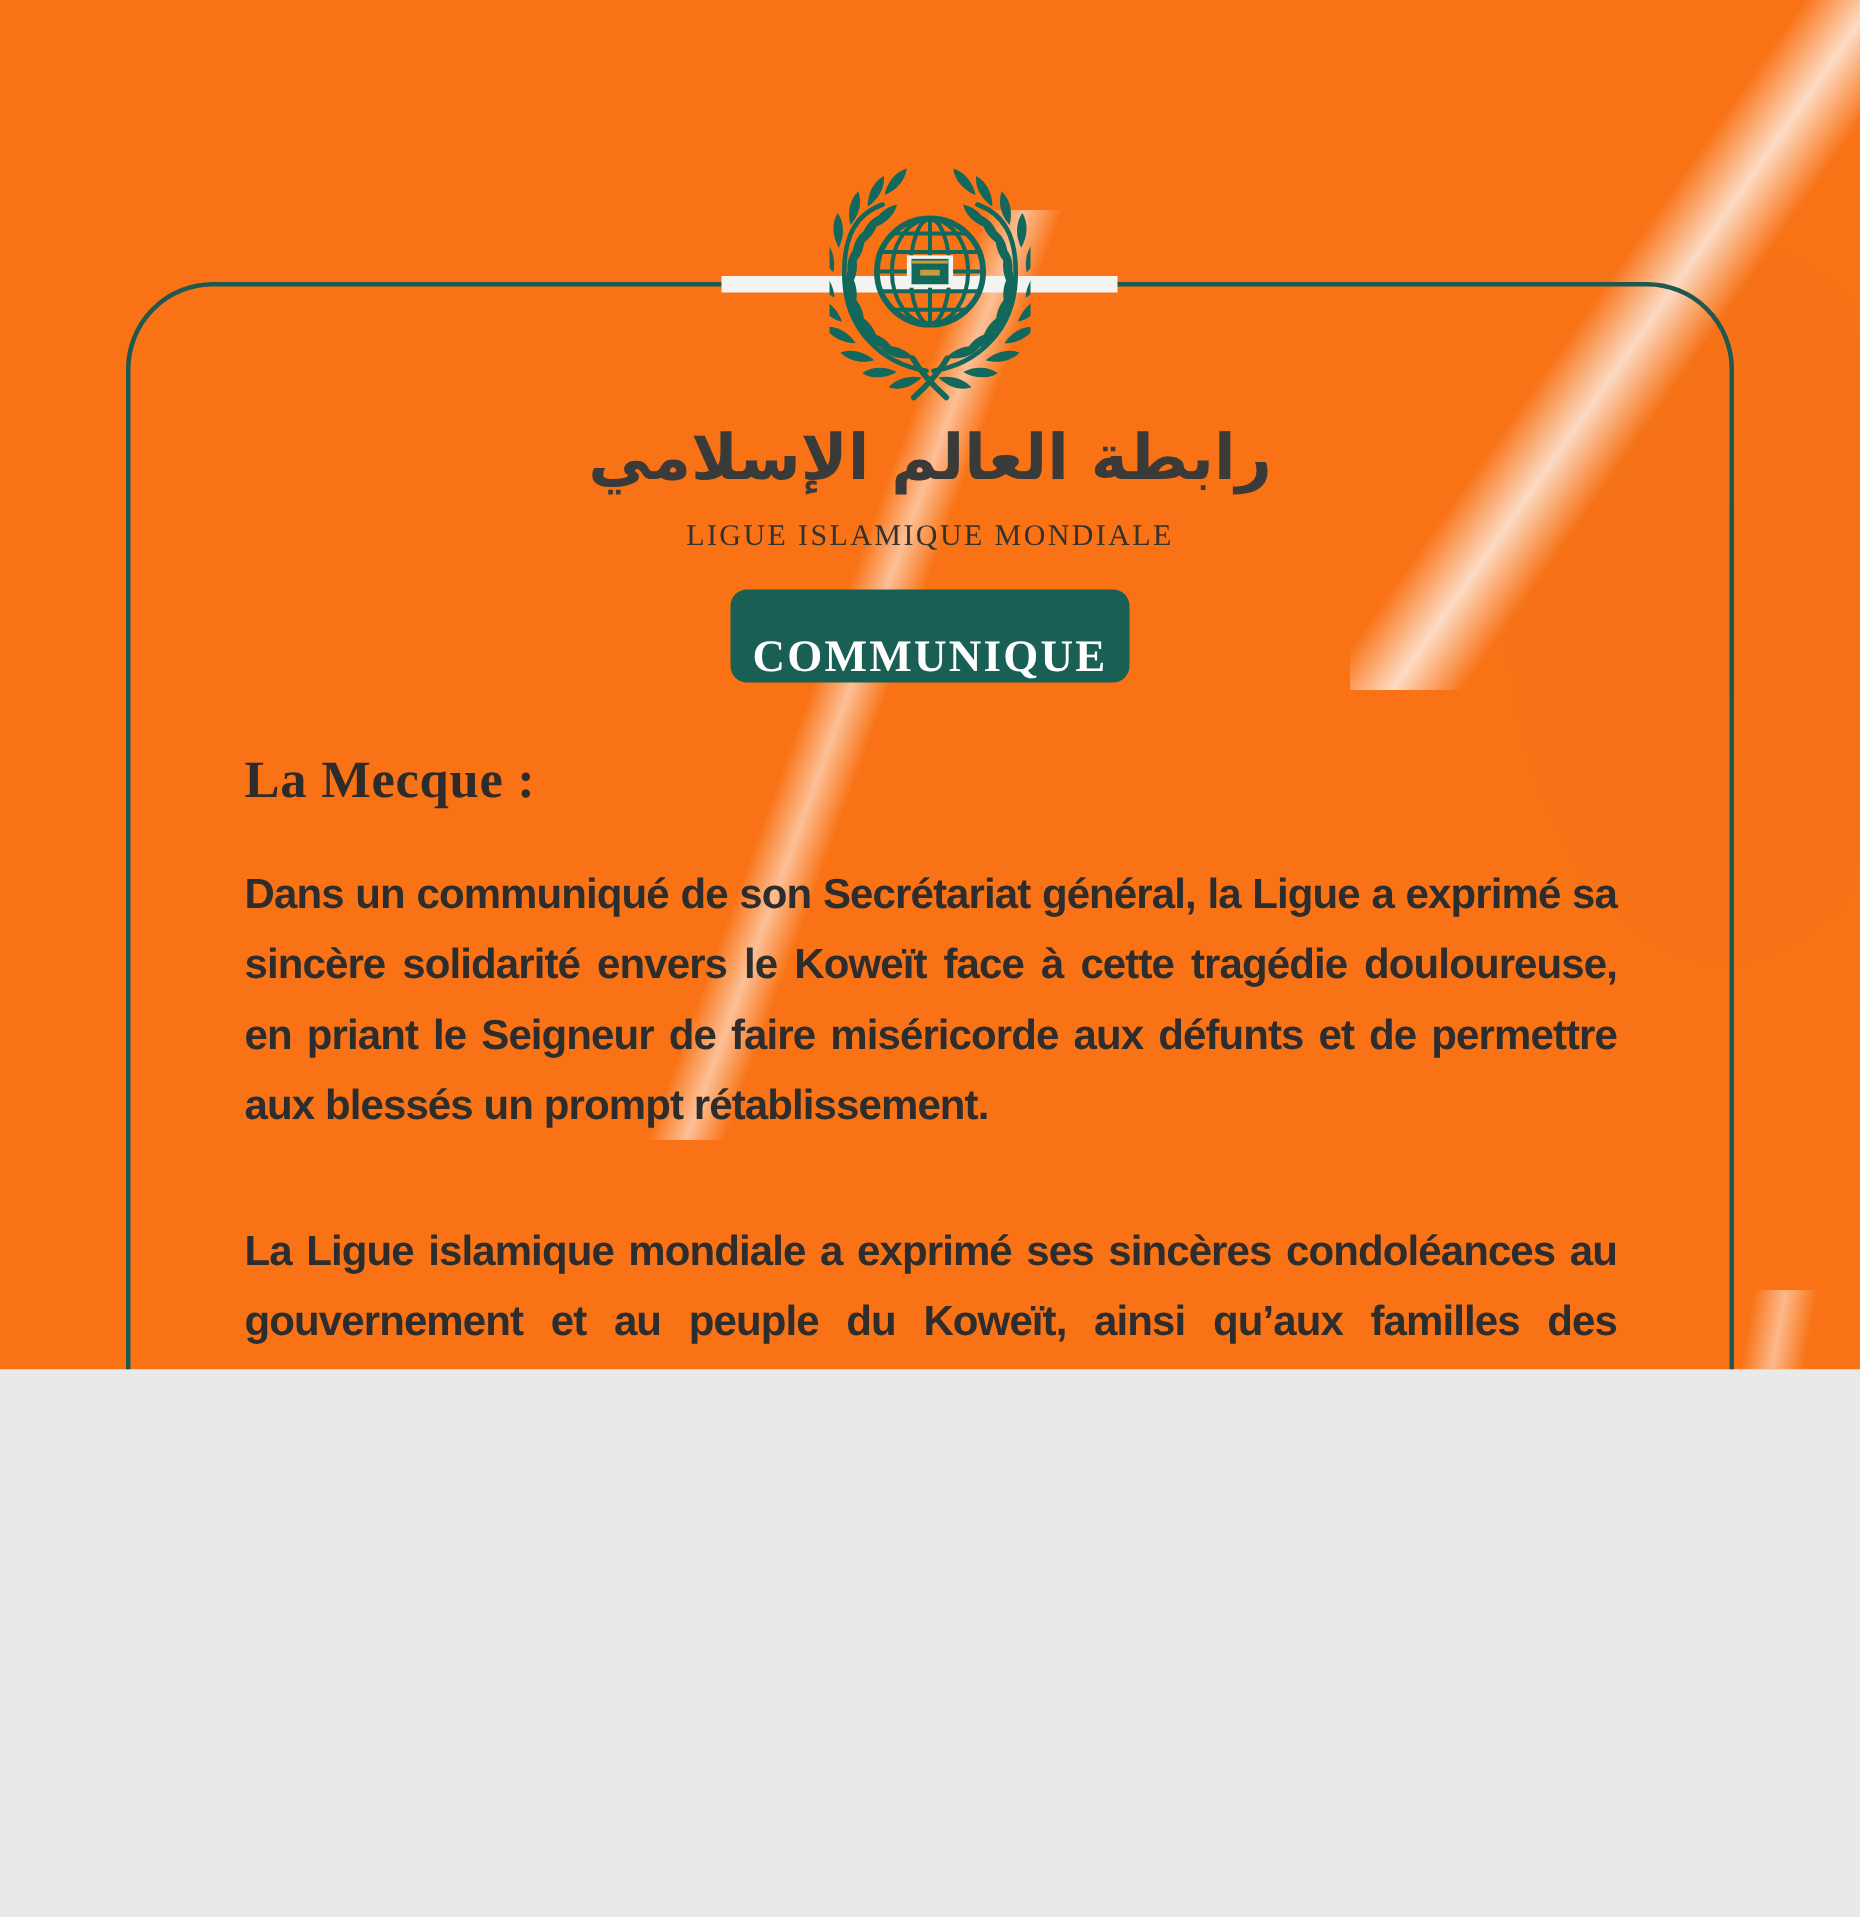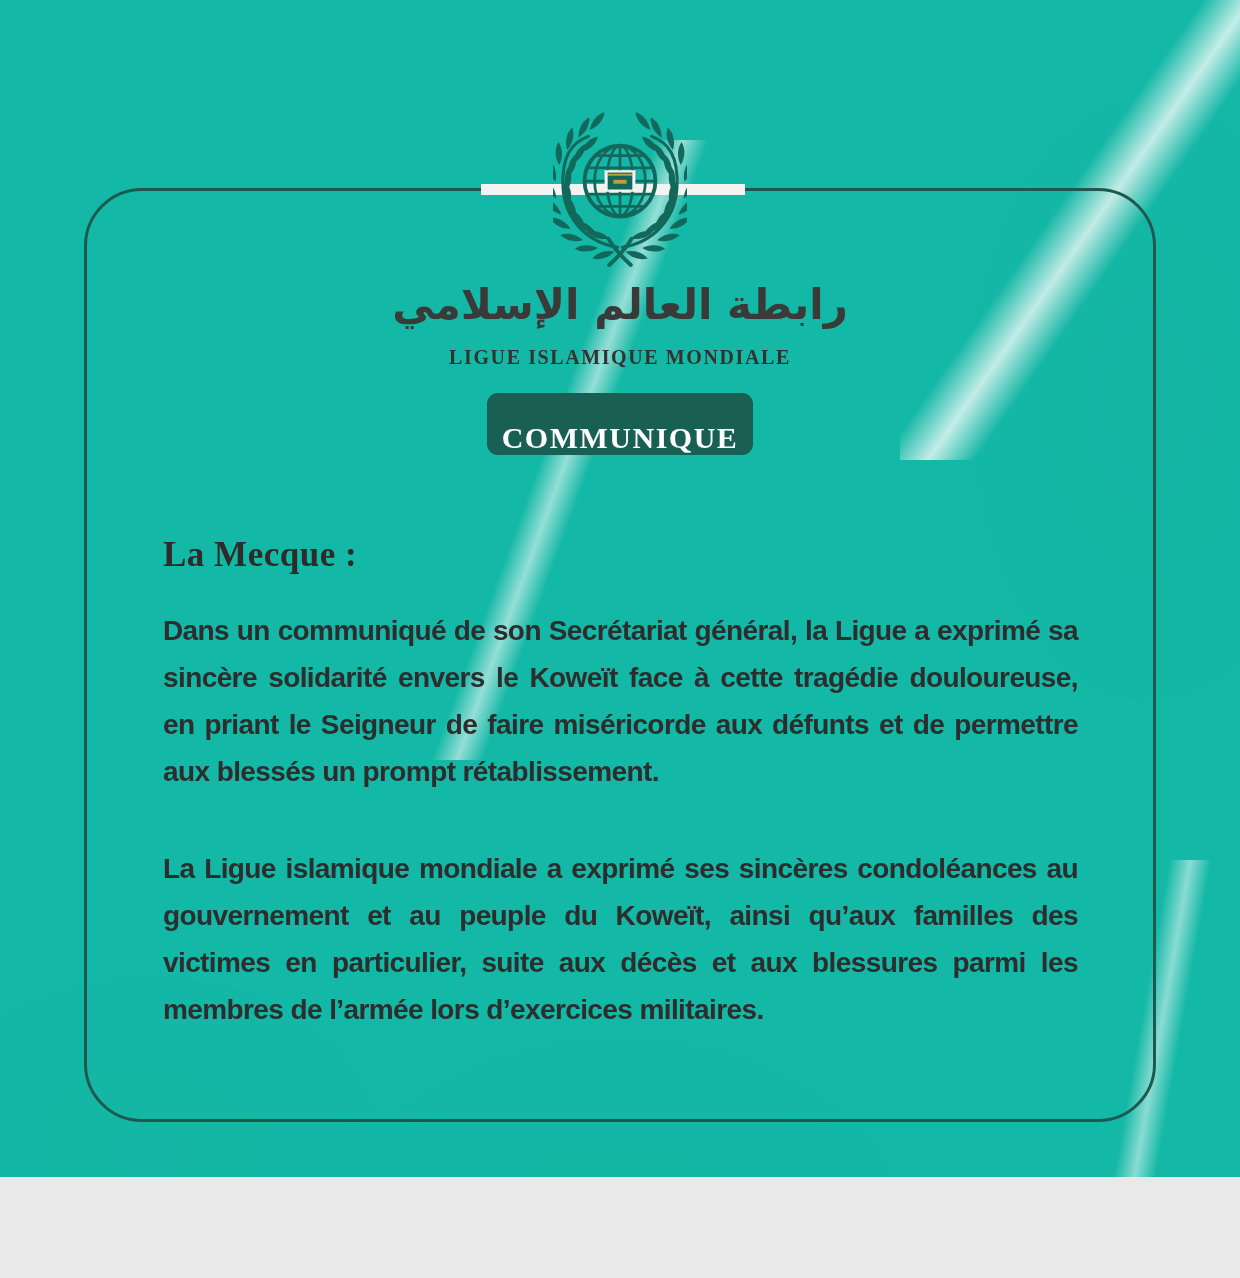--- a/index.html
+++ b/index.html
@@ -1,19 +1,19 @@
 <!DOCTYPE html>
 <html lang="fr"><head>
 <meta charset="utf-8">
 <style>
   html,body{margin:0;padding:0;background:#e9e9e9;}
   .canvas{
     position:relative;
-    width:1240px;height:1177px;
-    background:#14b8a6;
+    width:1240px;height:913px;
+    background:#f97316;
     overflow:hidden;
     font-family:"Liberation Sans",sans-serif;
   }
   
   .streak{position:absolute;pointer-events:none;}
   .streak-tr{
     left:900px;top:-60px;width:420px;height:520px;
     background:linear-gradient(125deg,transparent 44%,rgba(255,255,255,.75) 50%,transparent 56%);
   }
   .streak-mid{
@@ -56,21 +56,21 @@
     direction:rtl;
     font-family:"DejaVu Sans",sans-serif;
     font-weight:bold;
     font-size:42px;line-height:64px;
     color:#3a3a38;
     letter-spacing:0;
   }
   .latin-name{
     margin-top:8px;
     font-family:"Liberation Serif",serif;
-    font-weight:700;
+    font-weight:400;
     font-size:20px;line-height:24px;
     letter-spacing:1.6px;
     color:#34322e;
   }
   .badge{
     margin-top:24px;
     width:266px;height:62px;
     background:#1a5f54;
     border-radius:11px;
     display:flex;align-items:flex-end;justify-content:center;
@@ -78,21 +78,21 @@
   .badge-label{
     font-family:"Liberation Serif",serif;
     font-weight:700;
     font-size:30px;
     letter-spacing:1.5px;
     color:#ffffff;
   }
 
   
   .content{
-    position:absolute;left:163px;top:535px;width:915px;
+    position:absolute;left:163px;top:500px;width:915px;
   }
   .dateline{
     margin:0;
     font-family:"Liberation Serif",serif;
     font-weight:700;
     font-size:35px;line-height:40px;
     letter-spacing:.5px;
     color:#2e2c2a;
   }
   .body-par{

